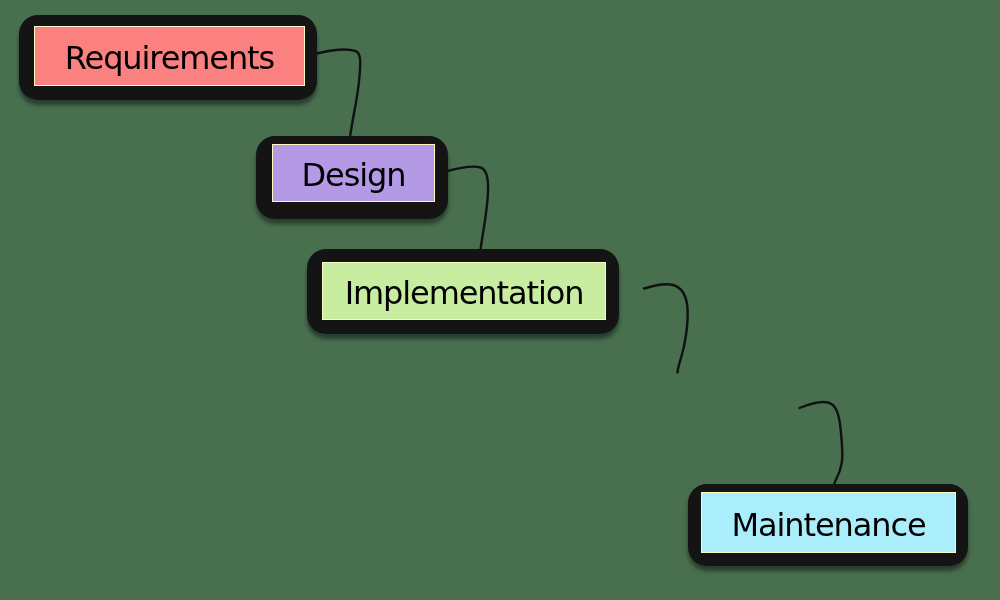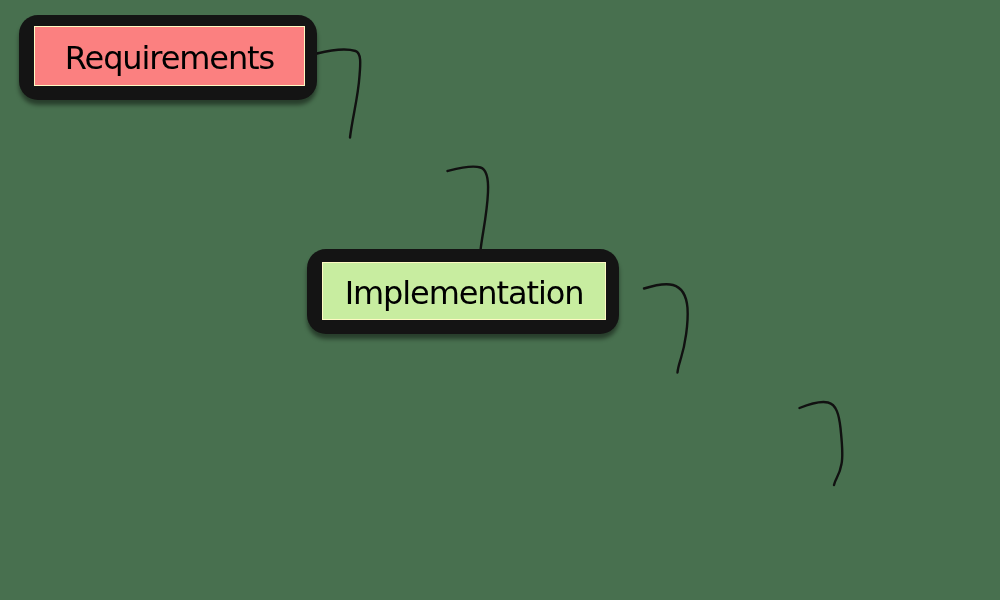--- a/index.html
+++ b/index.html
@@ -58,22 +58,32 @@
     <path d="M644,288.5 C652,286 664,282.5 673,285 C682,287.5 686.5,296 687.5,308 C688.5,324 685,345 681,358 C679.5,363 678,367 677.5,372.5"></path>
     <path d="M799.5,408 C807,405 819,400.5 828,402.5 C836.5,404.5 839,415 840.5,428 C842,444 843.5,455 841.5,464 C839.5,476 835.5,478 834,485"></path>
   </svg>
 
   <div class="stage stage-requirements">
     <div class="stage-inner" style="background-color: rgb(251, 128, 128);">
       <span class="stage-label">Requirements</span>
     </div>
   </div>
 
+  <div class="stage stage-design">
+    <div class="stage-inner" style="background-color: rgb(180, 154, 228);">
+      <span class="stage-label">Design</span>
+    </div>
+  </div>
 
   <div class="stage stage-implementation">
     <div class="stage-inner" style="background-color: rgb(200, 237, 160);">
       <span class="stage-label">Implementation</span>
     </div>
   </div>
 
 
+  <div class="stage stage-maintenance">
+    <div class="stage-inner" style="background-color: rgb(170, 238, 251);">
+      <span class="stage-label">Maintenance</span>
+    </div>
+  </div>
 
 </div>
 
 </body></html>

